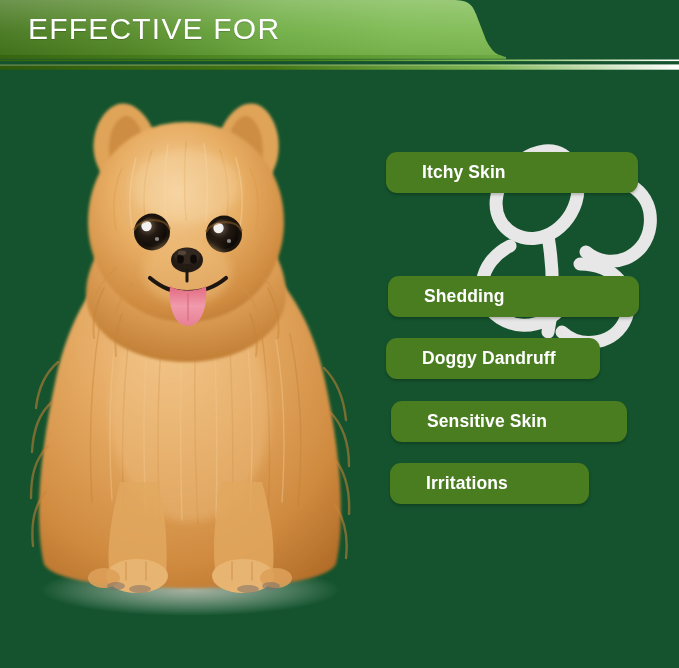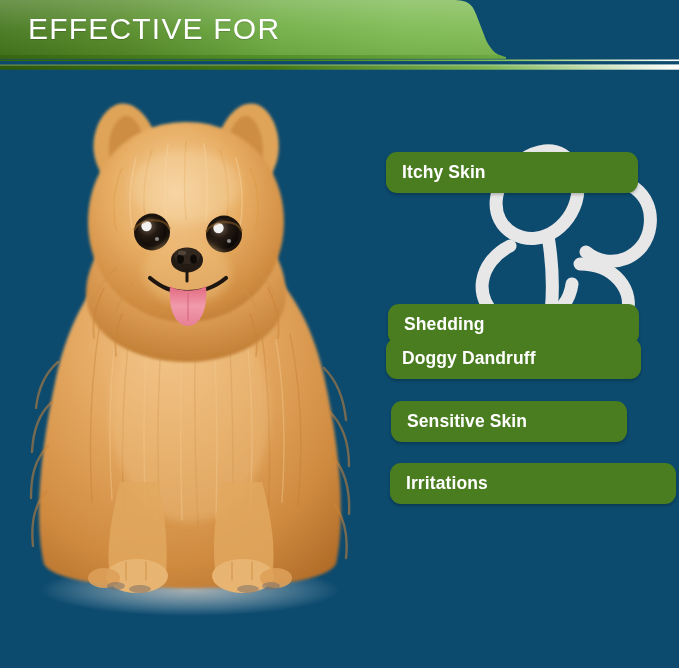--- a/index.html
+++ b/index.html
@@ -10,21 +10,21 @@
   body {
     width: 679px;
     height: 668px;
     font-family: "Liberation Sans", sans-serif;
     overflow: hidden;
   }
   .page {
     position: relative;
     width: 679px;
     height: 668px;
-    background: #0c4a6e;
+    background: #14532d;
     overflow: hidden;
     text-decoration: underline;
   }
 
   
   .header {
     position: absolute;
     left: 0;
     top: 0;
     width: 679px;
@@ -81,21 +81,21 @@
   }
   .pill {
     position: absolute;
     box-sizing: border-box;
     height: 41px;
     border-radius: 11px;
     background: #4a7c20;
     box-shadow: 0 2px 3px rgba(0,0,0,0.22);
     display: flex;
     align-items: center;
-    padding-left: 16px;
+    padding-left: 36px;
   }
   .pill-label {
     color: #ffffff;
     font-size: 17.5px;
     font-weight: 700;
     letter-spacing: 0.1px;
     font-family: "Liberation Sans", sans-serif;
     white-space: nowrap;
   }
 </style>
@@ -372,32 +372,32 @@
     </svg>
   </div>
 
   <div class="pill-list">
 
     <div class="pill" style="left:386px; top:152px; width:252px;">
       <span class="pill-label">Itchy Skin</span>
     </div>
 
 
-    <div class="pill" style="left:388px; top:276px; width:251px;margin-top:28px;">
+    <div class="pill" style="left:388px; top:276px; width:251px;">
       <span class="pill-label">Shedding</span>
     </div>
 
-    <div class="pill" style="left:386px; top:338px; width:255px;">
+    <div class="pill" style="left:386px; top:338px; width:214px;">
       <span class="pill-label">Doggy Dandruff</span>
     </div>
 
     <div class="pill" style="left:391px; top:401px; width:236px;">
       <span class="pill-label">Sensitive Skin</span>
     </div>
 
-    <div class="pill" style="left:390px; top:463px; width:286px;">
+    <div class="pill" style="left:390px; top:463px; width:199px;">
       <span class="pill-label">Irritations</span>
     </div>
 
 
   </div>
 
 </div>
 
 </body></html>

